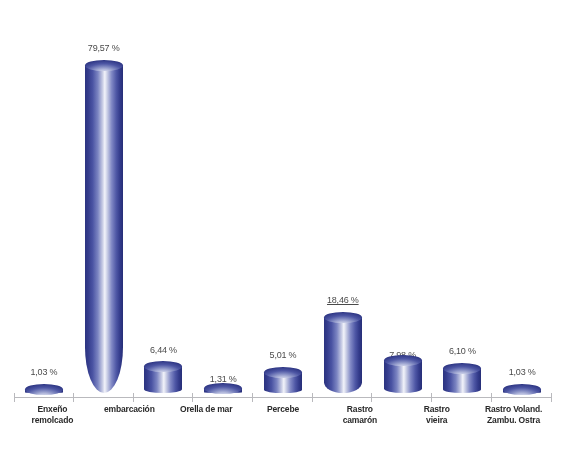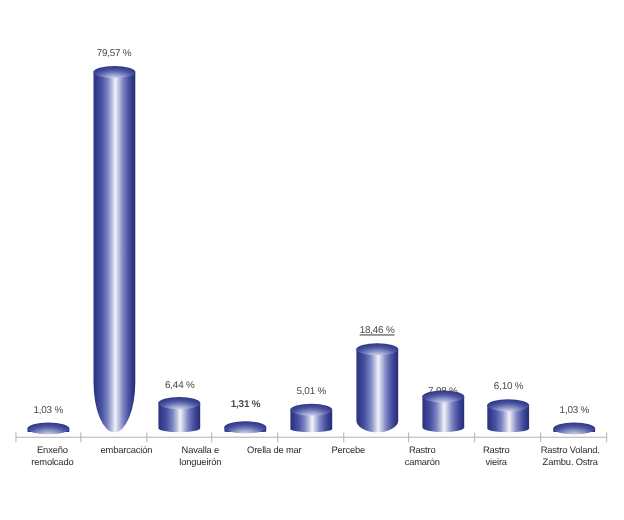--- a/index.html
+++ b/index.html
@@ -140,20 +140,21 @@
     z-index: -1;
   }
 
   
   .cat-labels {
     position: absolute;
     left: 14px;
     top: 404px;
     width: 538px;
     display: flex;
+    font-weight: bold;
   }
   .cat-cell {
     flex: 1 1 0;
     text-align: center;
     font-size: 8.5px;
     line-height: 11px;
     color: #2a2a2a;
     padding: 0 1px;
     letter-spacing: -0.15px;
   }
@@ -194,21 +195,21 @@
         <div class="value-label" style="bottom: 43px;">6,44 %</div>
         <div class="cyl-wrap" style="margin-bottom: 5px;">
           <div class="cyl-bottom"></div>
           <div class="cyl-body" style="height: 26.5176px;">
             <div class="cyl-top"></div>
           </div>
         </div>
       </div>
 
       <div class="col">
-        <div class="value-label" style="bottom: 26px; font-weight: bold;">1,31 %</div>
+        <div class="value-label" style="bottom: 14px;">1,31 %</div>
         <div class="cyl-wrap" style="margin-bottom: 5px;">
           <div class="cyl-bottom"></div>
           <div class="cyl-body" style="height: 5.39412px;">
             <div class="cyl-top"></div>
           </div>
         </div>
       </div>
 
       <div class="col">
         <div class="value-label" style="bottom: 37.6294px;">5,01 %</div>
@@ -279,24 +280,20 @@
 
   <div class="cat-labels">
     <div class="cat-cell">
       <span>Enxeño</span>
       <span>remolcado</span>
     </div>
     <div class="cat-cell">
       <span>embarcación</span>
     </div>
     <div class="cat-cell">
-      <span>Navalla e</span>
-      <span>longueirón</span>
-    </div>
-    <div class="cat-cell">
       <span>Orella de mar</span>
     </div>
     <div class="cat-cell">
       <span>Percebe</span>
     </div>
     <div class="cat-cell">
       <span>Rastro</span>
       <span>camarón</span>
     </div>
     <div class="cat-cell">

